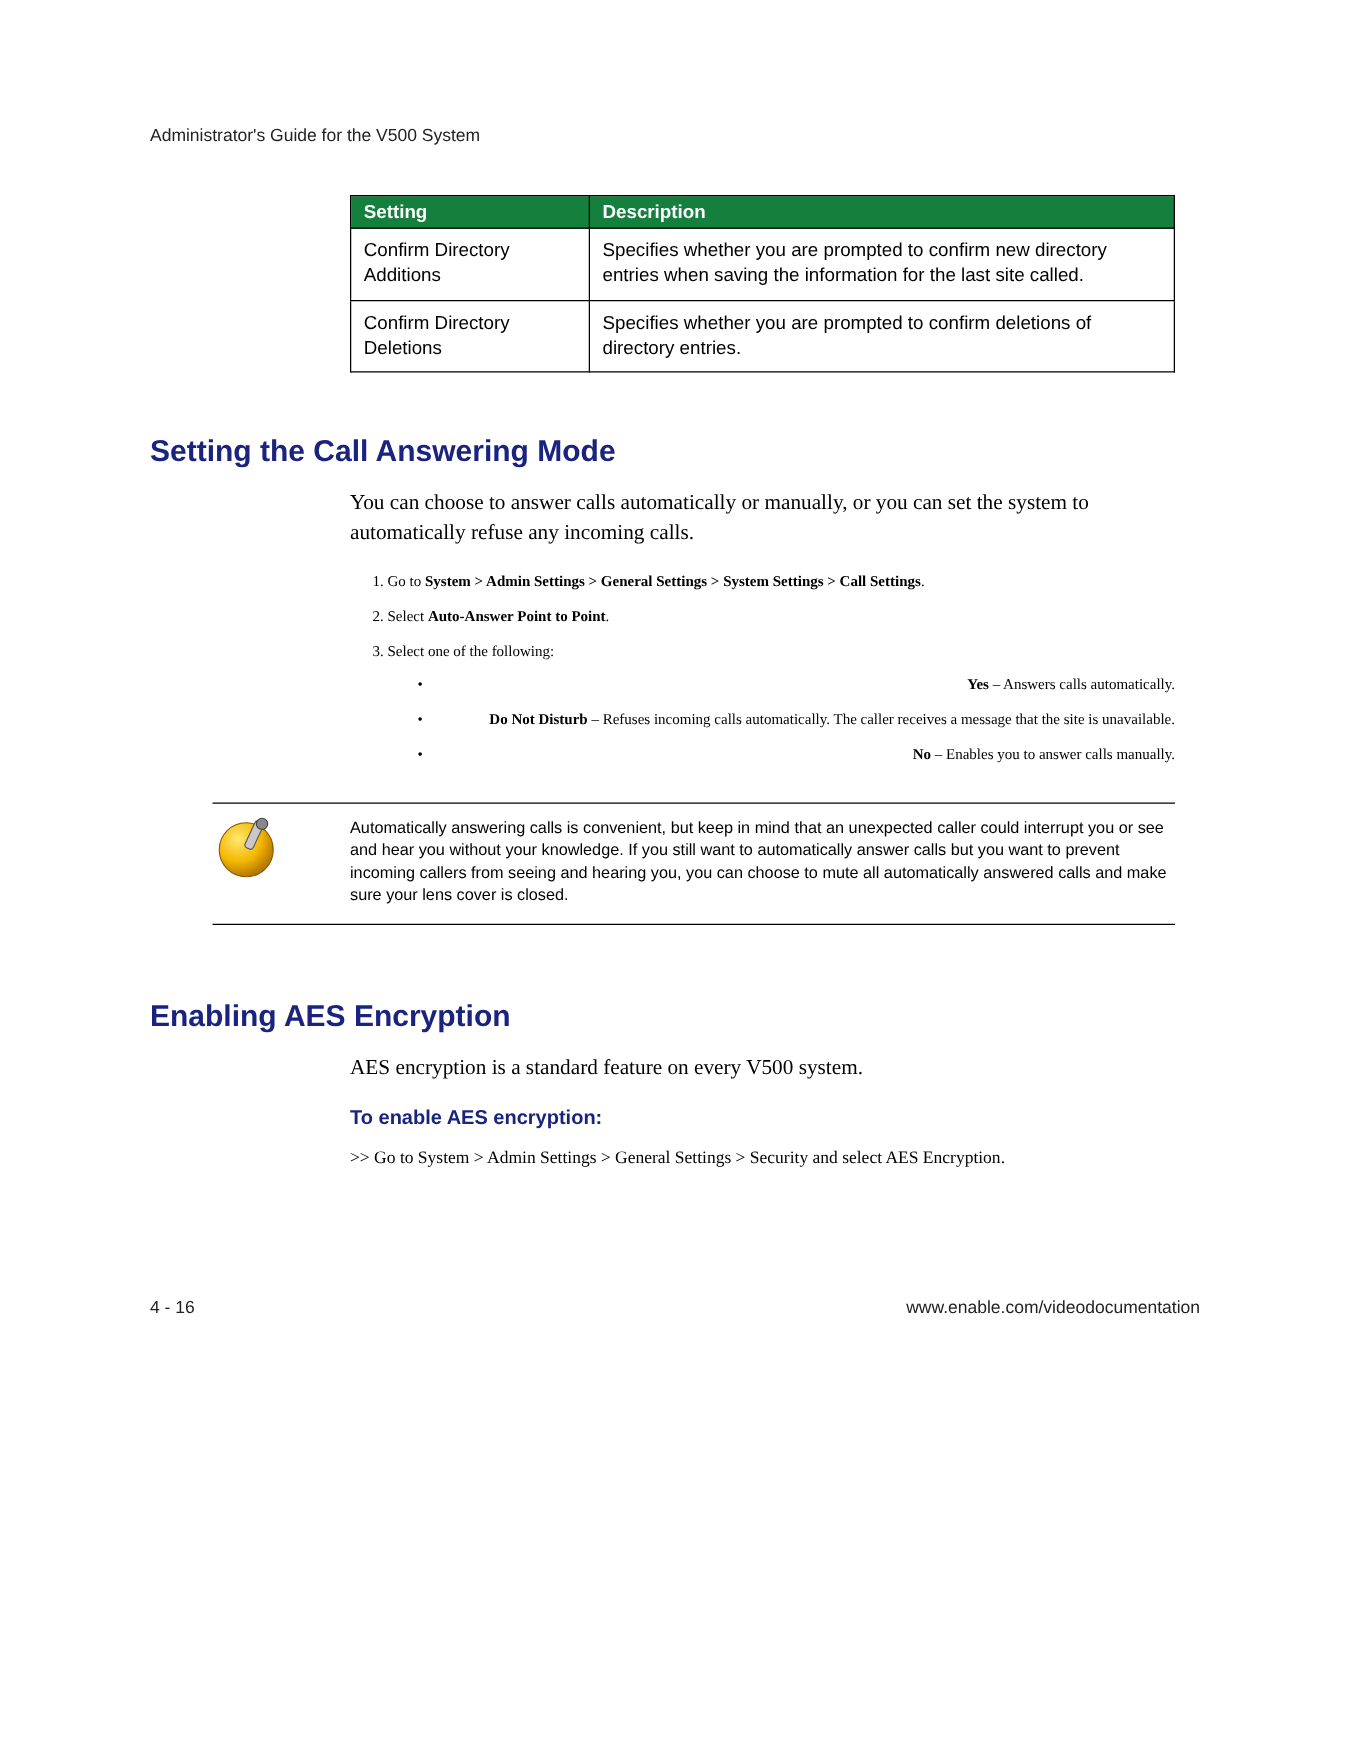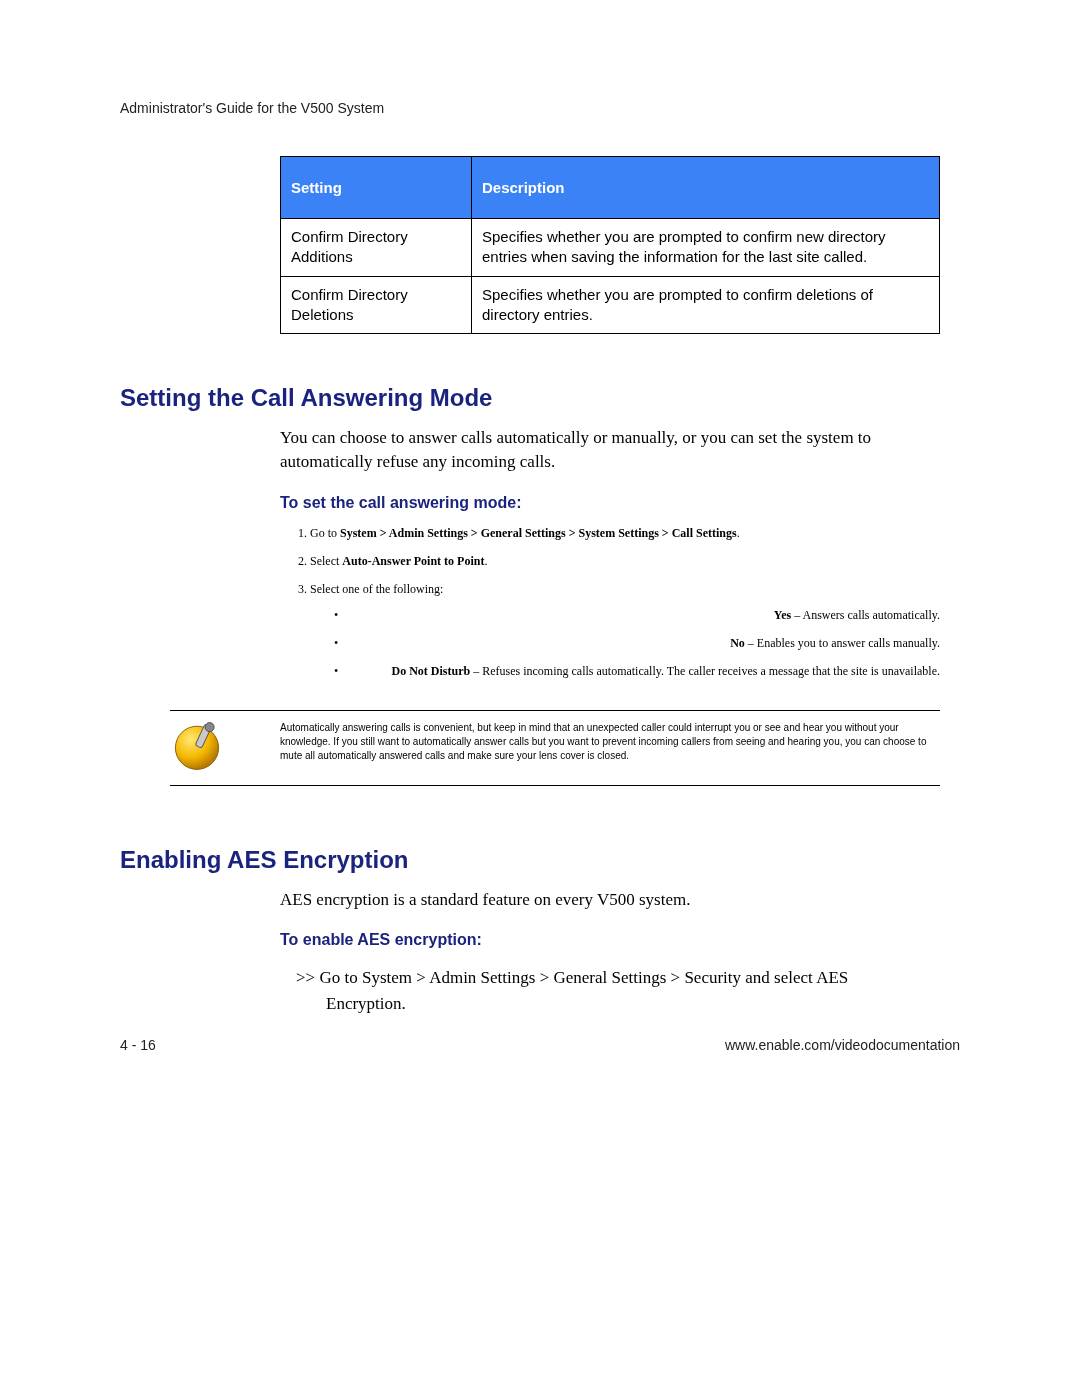--- a/index.html
+++ b/index.html
@@ -21,25 +21,25 @@
     color: #222;
     margin-bottom: 40px;
   }
   .settings-table {
     width: 660px;
     margin-left: 160px;
     border-collapse: collapse;
     font-size: 15px;
   }
   .settings-table th {
-    background: #3b82f6;
+    background: #15803d;
     color: #fff;
     text-align: left;
     font-weight: bold;
-    padding: 22px 10px;
+    padding: 4px 10px;
     border: 1px solid #000;
   }
   .settings-table td {
     border: 1px solid #000;
     padding: 8px 10px;
     vertical-align: top;
     line-height: 1.35;
   }
   .settings-table .col-name { width: 170px; }
   h2.section {
@@ -105,35 +105,35 @@
   .note-row {
     display: flex;
     align-items: flex-start;
   }
   .note-icon {
     width: 60px;
     flex-shrink: 0;
   }
   .note-text {
     font-family: Arial, Helvetica, sans-serif;
-    font-size: 10px;
+    font-size: 13px;
     line-height: 1.4;
     flex: 1;
     padding: 2px 0 6px 50px;
   }
   .note-rule2 {
     border: 0;
     border-top: 1px solid #000;
     margin: 8px 0 0 0;
   }
   .aes-step {
     font-family: "Palatino Linotype", "Book Antiqua", Palatino, Georgia, serif;
-    font-size: 17px;
+    font-size: 14px;
     line-height: 1.5;
-    margin: 16px;
+    margin: 0;
     padding-left: 30px;
     text-indent: -30px;
   }
   .footer {
     position: absolute;
     bottom: 65px;
     left: 120px;
     right: 120px;
     display: flex;
     justify-content: space-between;
@@ -165,35 +165,34 @@
         <td>Specifies whether you are prompted to confirm deletions of directory entries.</td>
       </tr>
     </tbody>
   </table>
 
   <h2 class="section">Setting the Call Answering Mode</h2>
 
   <div class="body-indent">
     <p class="body">You can choose to answer calls automatically or manually, or you can set the system to automatically refuse any incoming calls.</p>
 
-    <div class="subhead">To set the call answering mode:</div>
 
     <ol class="steps">
       <li>
         <span>Go to </span><span class="bold">System &gt; Admin Settings &gt; General Settings &gt; System Settings &gt; Call Settings</span><span>.</span>
       </li>
       <li>
         <span>Select </span><span class="bold">Auto-Answer Point to Point</span><span>.</span>
       </li>
       <li>
         <span>Select one of the following:</span>
         <ul class="opts">
           <li><span class="bold">Yes</span><span> – Answers calls automatically.</span></li>
+          <li><span class="bold">Do Not Disturb</span><span> – Refuses incoming calls automatically. The caller receives a message that the site is unavailable.</span></li>
           <li><span class="bold">No</span><span> – Enables you to answer calls manually.</span></li>
-          <li><span class="bold">Do Not Disturb</span><span> – Refuses incoming calls automatically. The caller receives a message that the site is unavailable.</span></li>
         </ul>
       </li>
     </ol>
   </div>
 
   <div class="note-block">
     <hr class="note-rule">
     <div class="note-row">
       <div class="note-icon">
         <svg viewBox="0 0 60 60" width="54" height="54">

